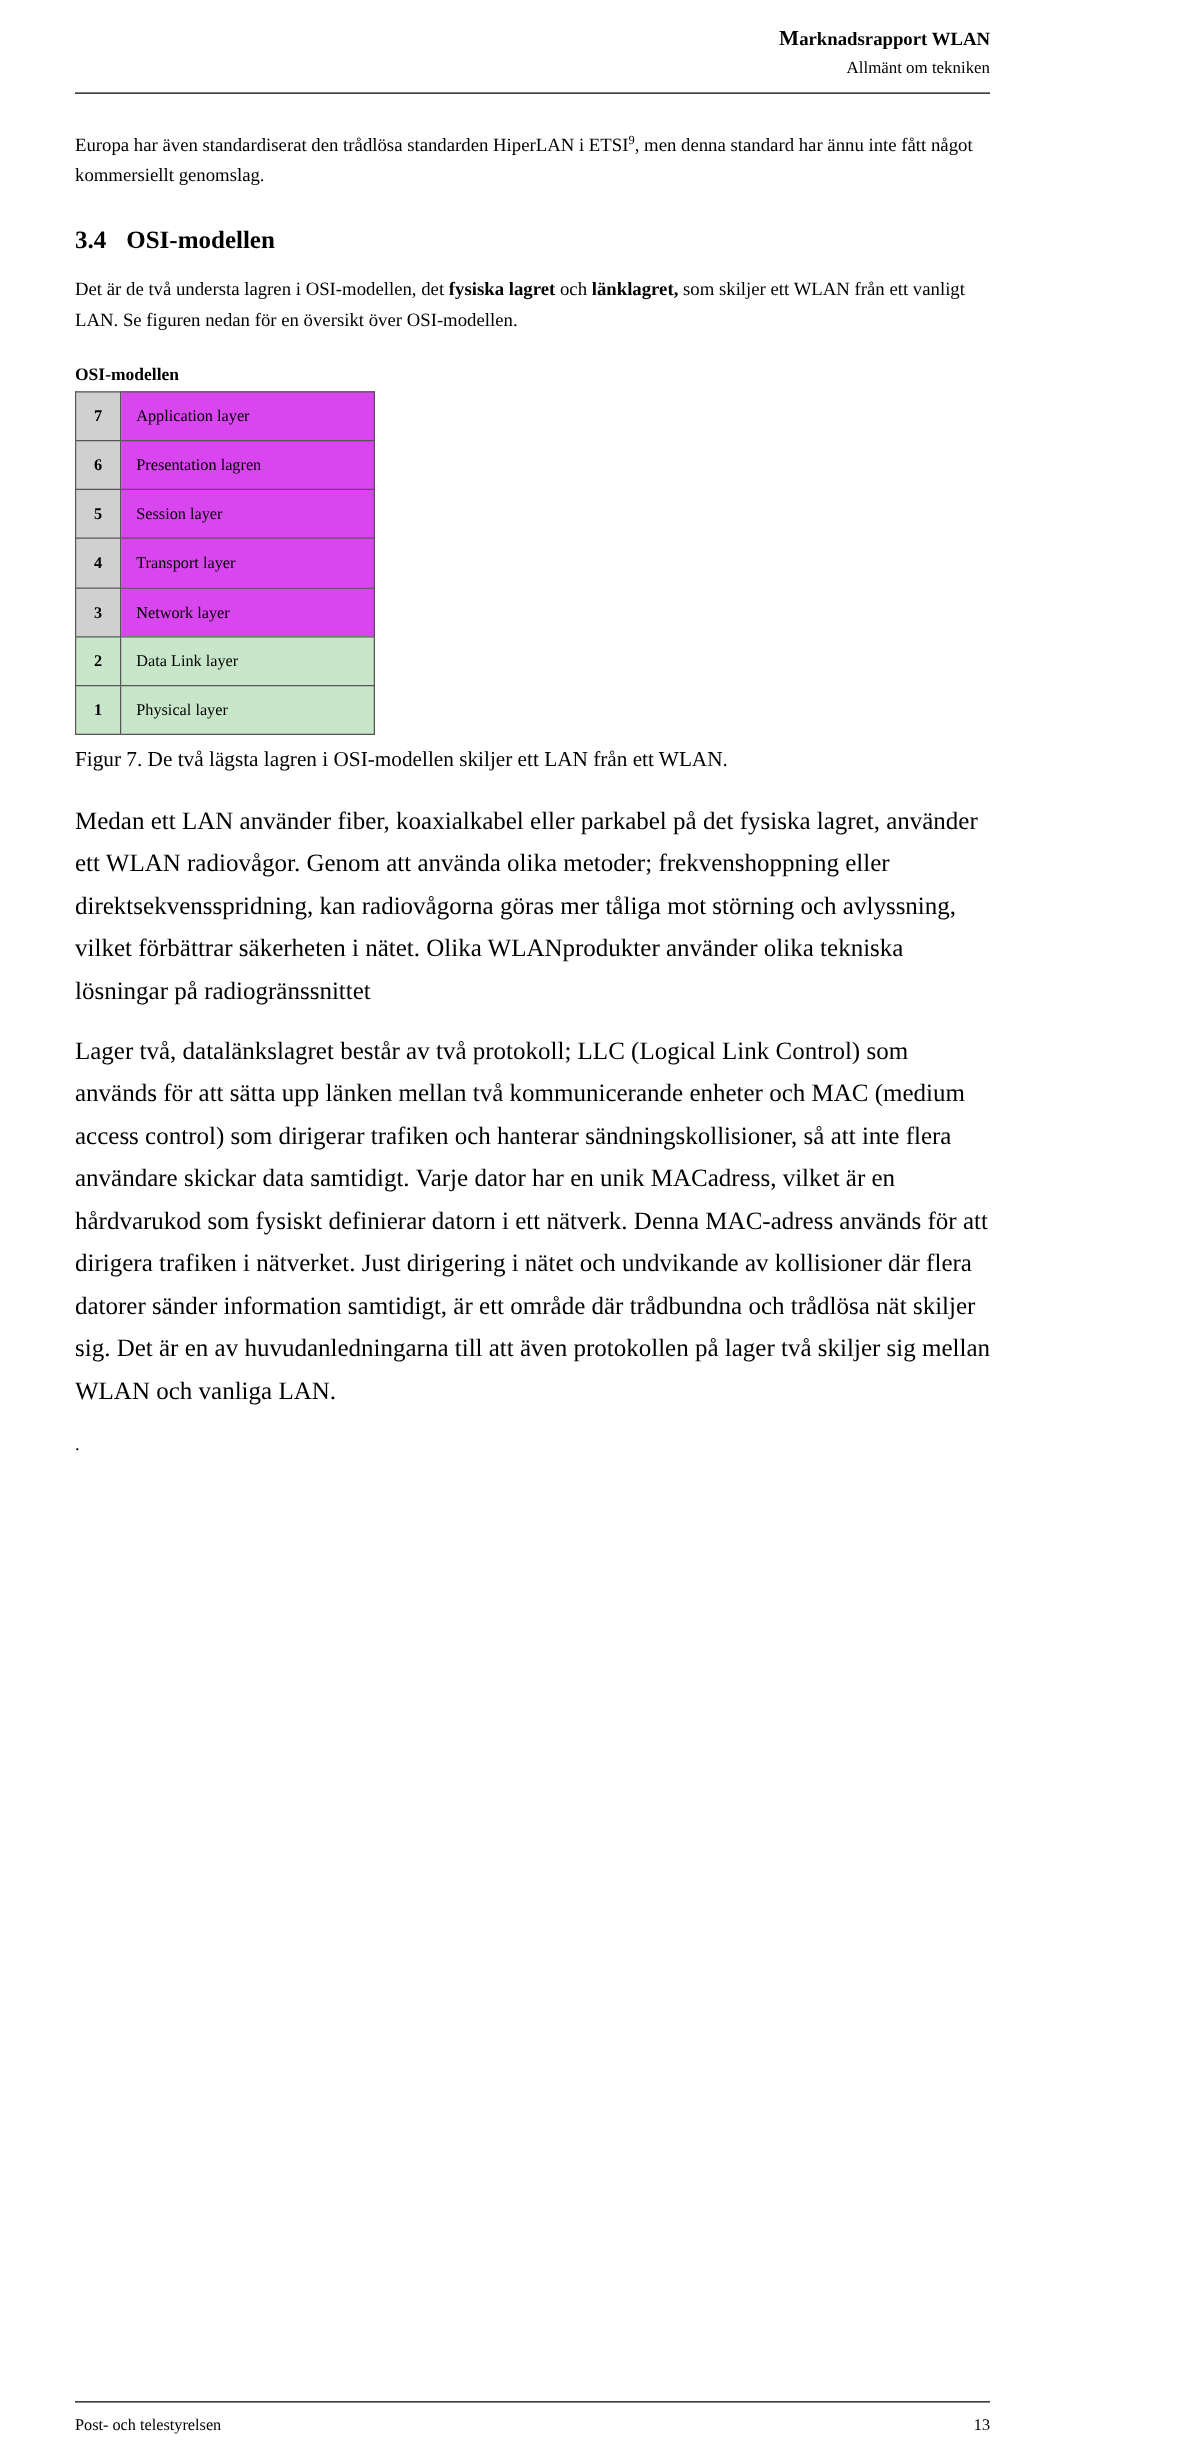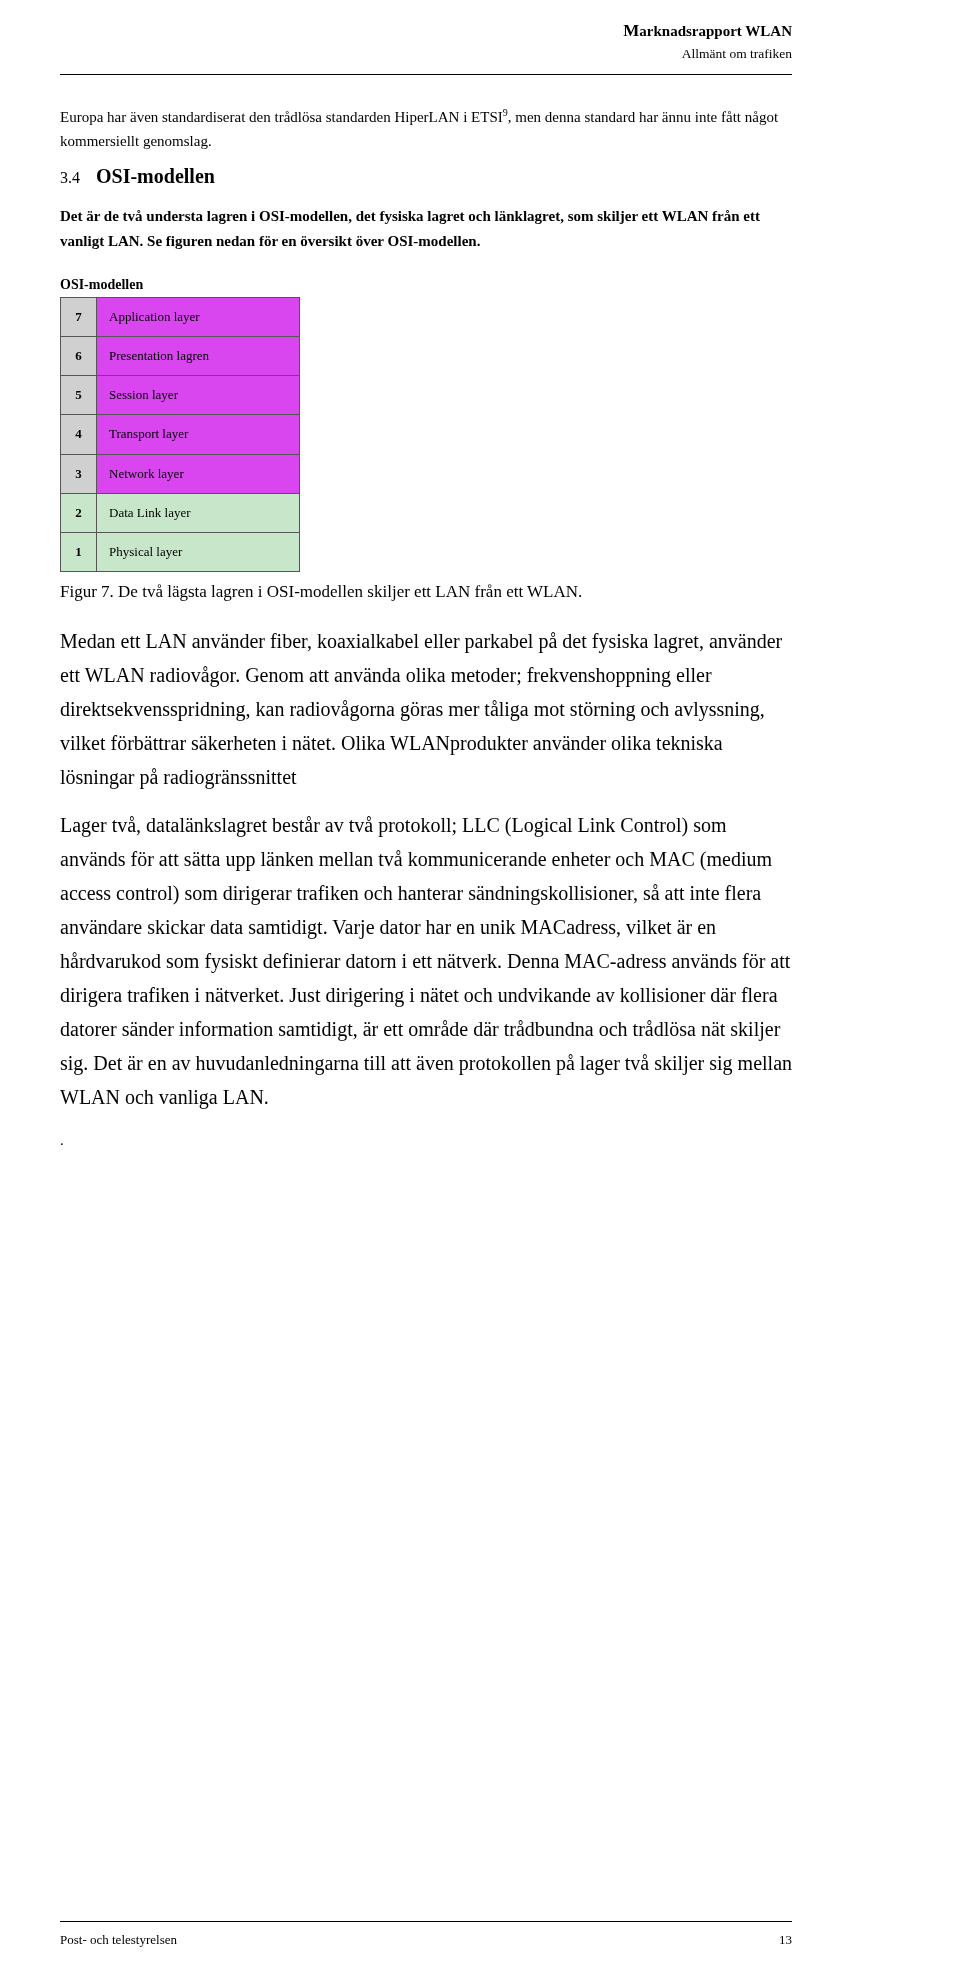--- a/index.html
+++ b/index.html
@@ -49,45 +49,44 @@
 
     
     .content {
       flex: 1;
       padding-top: 30px;
     }
 
     .intro-text {
       font-size: 15px;
       line-height: 1.6;
-      margin-bottom: 12px;
+      margin-bottom: 28px;
     }
 
     .section-heading {
       display: flex;
       align-items: baseline;
       gap: 16px;
       margin-bottom: 16px;
     }
 
     .section-number {
-      font-size: 16px;
-      font-weight: normal;
+      font-size: 20px;
+      font-weight: bold;
     }
 
     .section-title {
       font-size: 20px;
       font-weight: bold;
     }
 
     .section-text {
       font-size: 15px;
       line-height: 1.7;
       margin-bottom: 14px;
-      font-weight: bold;
     }
 
     
     .osi-container {
       margin: 22px 0 8px 0;
     }
 
     .osi-label {
       font-size: 14px;
       font-weight: bold;
@@ -184,21 +183,21 @@
 </head>
 <body>
 
 <div class="page">
 
   <div class="header">
     <div class="header-text">
       <div class="header-title-main">
         <span style="font-size:17px; font-weight:bold;">M</span><span>arknadsrapport WLAN</span>
       </div>
-      <div class="header-subtitle">Allmänt om trafiken</div>
+      <div class="header-subtitle">Allmänt om tekniken</div>
     </div>
   </div>
 
   <div class="content">
 
     <p class="intro-text">
       Europa har även standardiserat den trådlösa standarden HiperLAN i ETSI<sup>9</sup>, men denna standard har ännu inte fått något kommersiellt genomslag.
     </p>
 
     <div class="section-heading">

